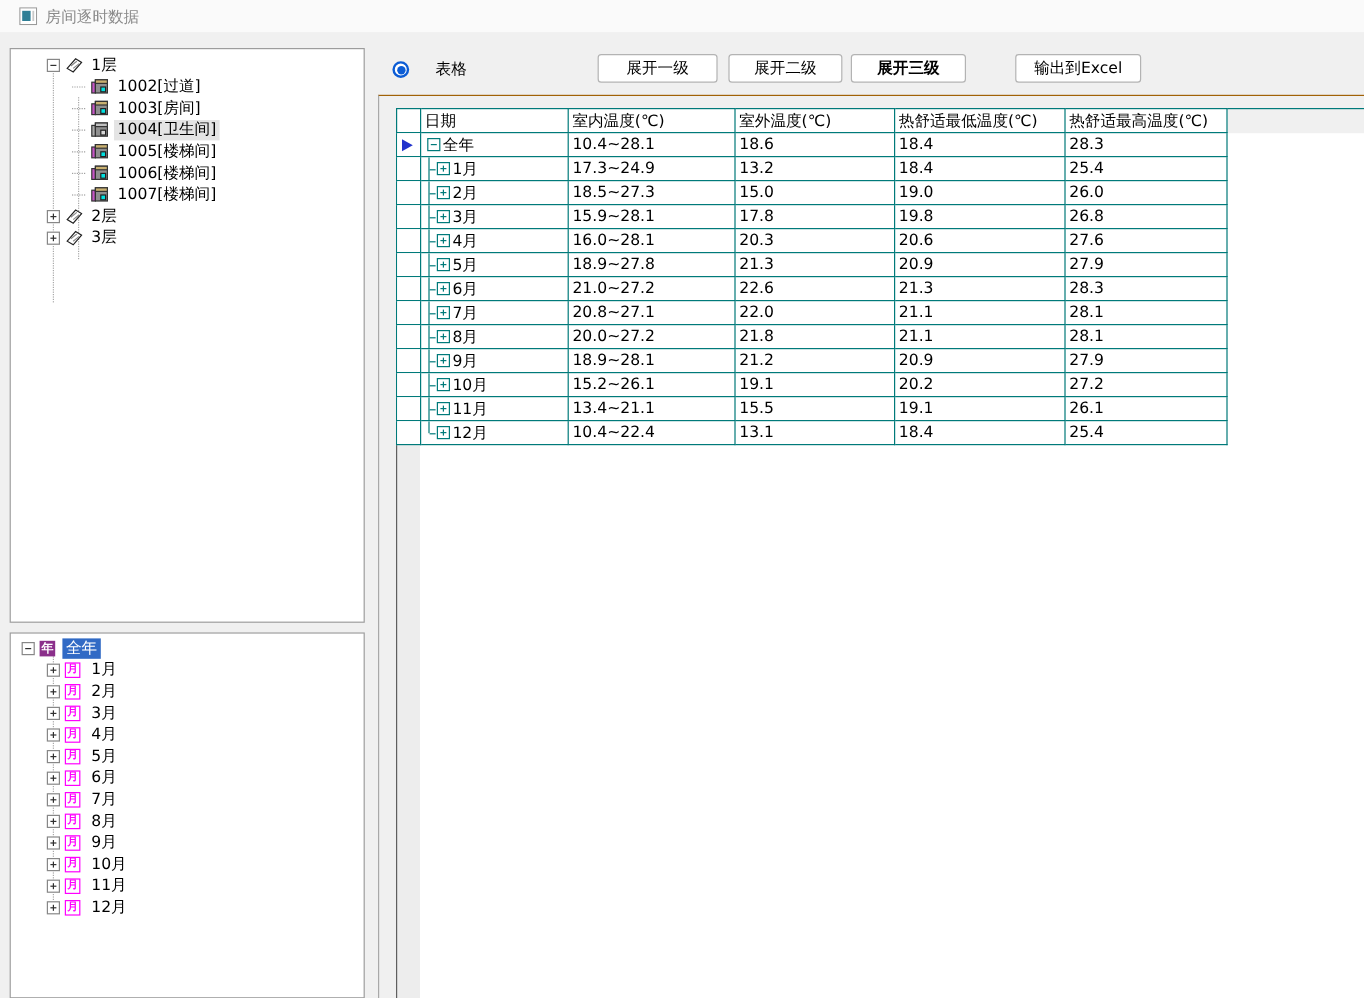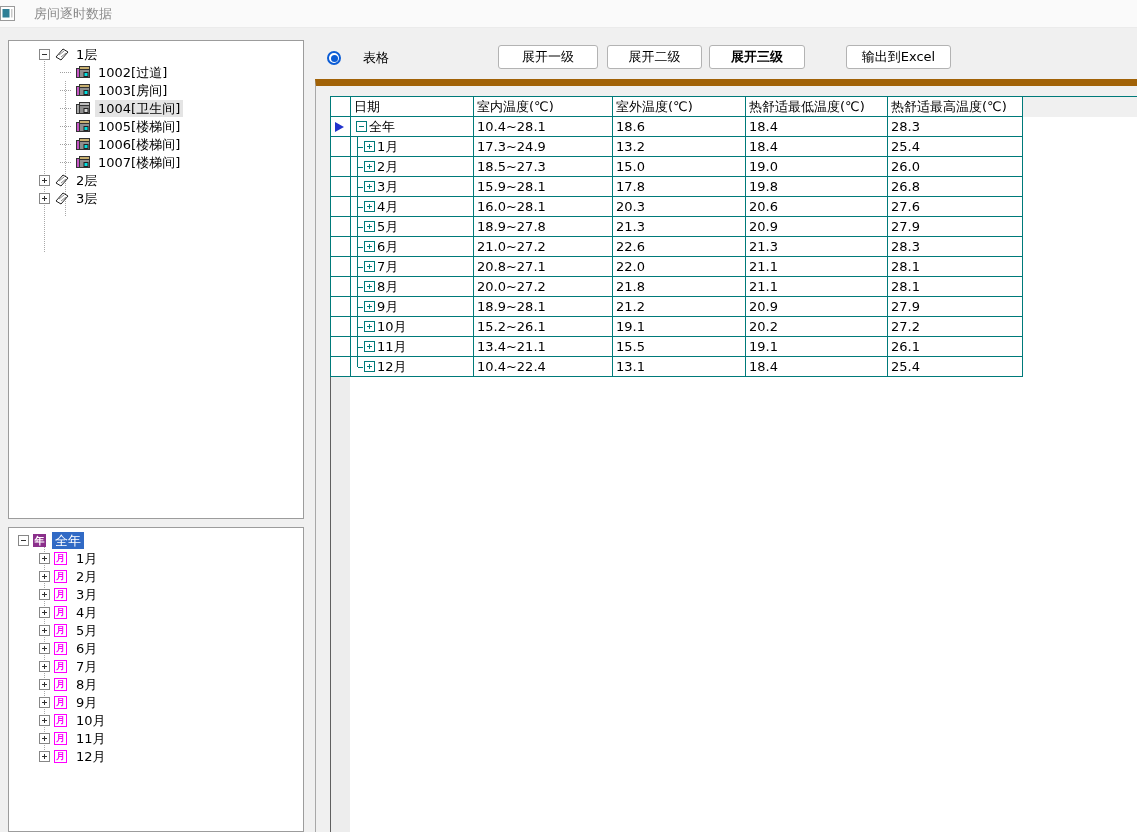--- a/index.html
+++ b/index.html
@@ -16,21 +16,21 @@
   body{
     width:1137px;height:832px;position:relative;overflow:hidden;
     background:#f0f0f0;
     font-family:"DejaVu Sans",sans-serif;
     font-size:13px;color:#000;
   }
   
   .titlebar{
     position:absolute;left:0;top:0;width:100%;height:28px;
     background:#fafafa;border-bottom:1px solid #ebebeb;
-    display:flex;align-items:center;padding-left:0;gap:19px;
+    display:flex;align-items:center;padding-left:16px;gap:7px;
   }
   .titlebar .ttext{color:#8a8a8a;font-size:13px;}
   
   .panel{
     position:absolute;background:#fff;border:1px solid #9c9c9c;
     overflow:hidden;
   }
   #project-panel{left:8px;top:40px;width:296px;height:479px;padding-top:4px;}
   #period-panel{left:8px;top:527px;width:296px;height:305px;padding-top:3px;}
   .tree-item{height:18px;display:flex;align-items:center;white-space:nowrap;position:relative;z-index:2;}
@@ -63,21 +63,21 @@
   .rdot.sel{border:2px solid var(--radio-accent);}
   .rdot.sel::after{content:"";width:7px;height:7px;border-radius:50%;background:var(--radio-accent);}
   .btn{
     position:absolute;top:45px;height:24px;background:#fff;border:1px solid #b3b3b3;
     border-radius:3px;font-family:"DejaVu Sans",sans-serif;font-size:13px;color:#000;
     display:flex;align-items:center;justify-content:center;padding:0 10px;
   }
   
   #grid-outer{
     position:absolute;left:315px;top:79px;width:822px;height:753px;
-    border-top:7px solid #a16207;border-left:1px solid #a8a8a8;background:#f0f0f0;
+    border-top:1px solid #a16207;border-left:1px solid #a8a8a8;background:#f0f0f0;
   }
   #grid-control{position:absolute;left:14px;top:10px;right:0;bottom:0;background:#fff;overflow:hidden;}
   #header-strip{position:absolute;left:0;top:0;right:0;height:21px;background:#f0f0f0;
     border-top:1px solid var(--grid-line);}
   #indicator-rail{position:absolute;left:0;top:0;bottom:0;width:20px;background:#ededed;
     border-left:1px solid #5f5f5f;}
   #data-table{
     position:absolute;left:0;top:0;border-collapse:collapse;table-layout:fixed;
     background:#fff;z-index:3;
   }

